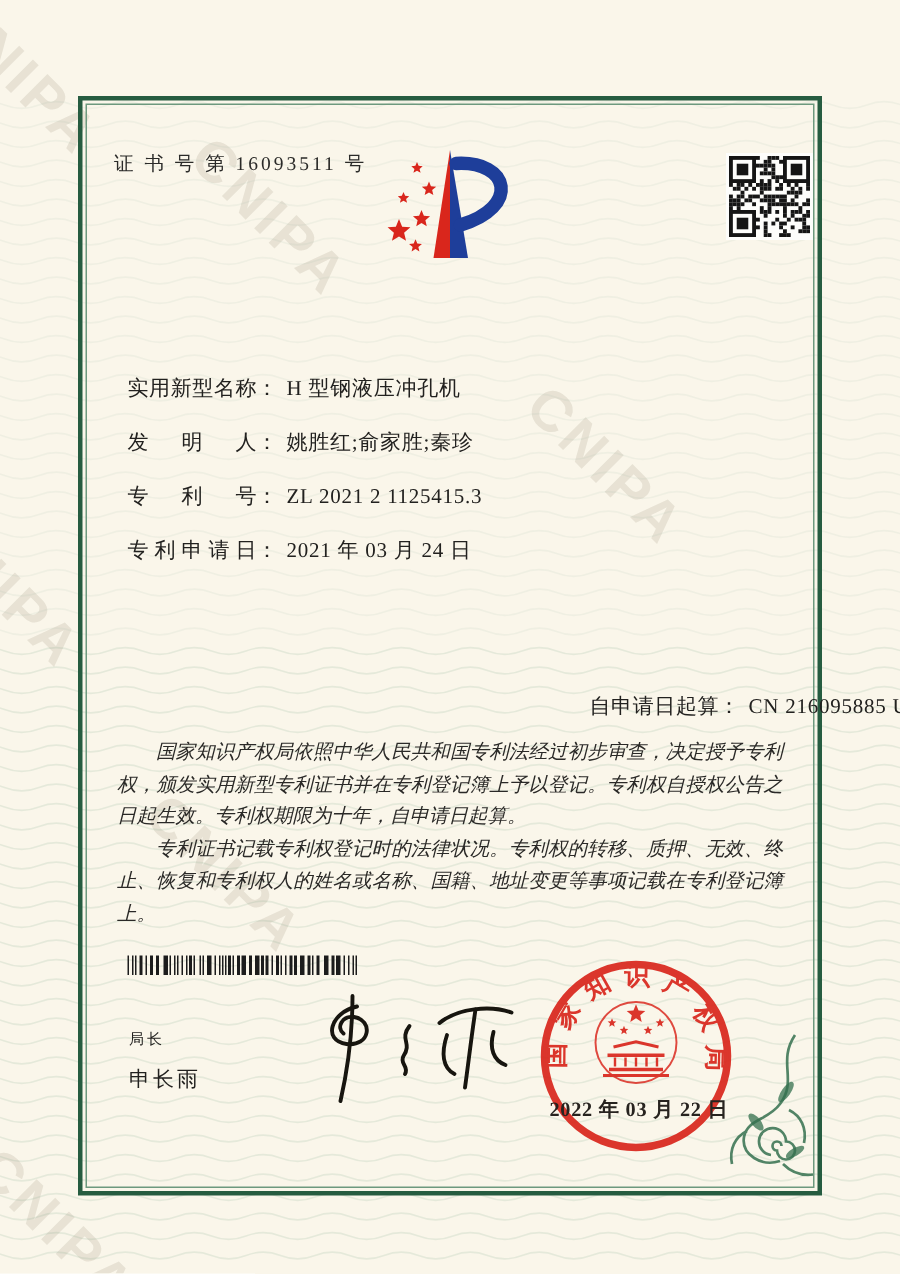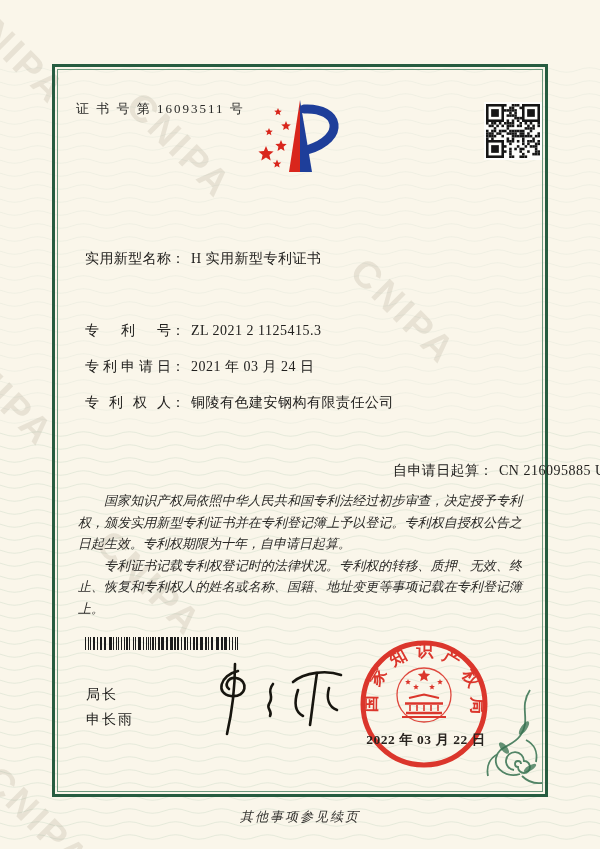--- a/index.html
+++ b/index.html
@@ -37,21 +37,21 @@
   .flabel-inner{display:inline-block;width:86px;text-align:justify;text-align-last:justify;}
   .fvalue{margin-left:6px;letter-spacing:0.5px;}
   .grant2{position:absolute;left:308px;top:0;}
   .paras{
     position:absolute;left:78px;top:490px;width:444px;z-index:3;
     font-size:13px;line-height:21.5px;text-align:justify;font-style:italic;color:#2a2927;
   }
   .paras p{margin:0;text-indent:2em;}
   .barcode{position:absolute;left:85px;top:637px;width:156px;height:13px;z-index:3;display:flex;align-items:stretch;}
   .barcode span{display:block;height:100%;}
-  .sig-title{position:absolute;left:86px;top:686px;z-index:3;font-size:14px;letter-spacing:2px;}
+  .sig-title{position:absolute;left:86px;top:686px;z-index:3;font-size:10px;letter-spacing:2px;}
   .sig-name{position:absolute;left:86px;top:711px;z-index:3;font-size:14px;letter-spacing:2px;}
   .signature{position:absolute;left:205px;top:658px;z-index:4;}
   .seal{position:absolute;left:354px;top:634px;z-index:3;opacity:0.92;}
   .seal-date{
     position:absolute;left:356px;top:731px;width:140px;z-index:4;text-align:center;
     font-size:13.5px;font-weight:700;color:#27231f;letter-spacing:0.5px;white-space:nowrap;
   }
   .page-num{position:absolute;left:0;right:0;top:772px;z-index:3;text-align:center;font-size:12px;letter-spacing:1px;}
   .cont-note{
     position:absolute;left:0;right:0;top:808px;z-index:3;text-align:center;
@@ -311,30 +311,30 @@
       <rect x="51.42857142857143" y="48.85714285714286" width="2.5714285714285716" height="2.5714285714285716" fill="#151515"></rect>
       <rect x="23.142857142857146" y="51.42857142857143" width="2.5714285714285716" height="2.5714285714285716" fill="#151515"></rect>
       <rect x="25.714285714285715" y="51.42857142857143" width="2.5714285714285716" height="2.5714285714285716" fill="#151515"></rect>
       <rect x="33.42857142857143" y="51.42857142857143" width="2.5714285714285716" height="2.5714285714285716" fill="#151515"></rect>
       <rect x="36" y="51.42857142857143" width="2.5714285714285716" height="2.5714285714285716" fill="#151515"></rect>
       <rect x="38.57142857142858" y="51.42857142857143" width="2.5714285714285716" height="2.5714285714285716" fill="#151515"></rect>
     </svg>
 
 
   <div class="field" style="top:250px">
-    <span class="flabel"><span class="flabel-inner">实用新型名称</span><span>：</span></span><span class="fvalue">H 实用新型专利证书</span>
+    <span class="flabel"><span class="flabel-inner">实用新型名称</span><span>：</span></span><span class="fvalue">H 型钢液压冲孔机</span>
+  </div>
+  <div class="field" style="top:286px">
+    <span class="flabel"><span class="flabel-inner">发明人</span><span>：</span></span><span class="fvalue">姚胜红;俞家胜;秦珍</span>
   </div>
   <div class="field" style="top:322px">
     <span class="flabel"><span class="flabel-inner">专利号</span><span>：</span></span><span class="fvalue">ZL 2021 2 1125415.3</span>
   </div>
   <div class="field" style="top:358px">
     <span class="flabel"><span class="flabel-inner">专利申请日</span><span>：</span></span><span class="fvalue">2021 年 03 月 24 日</span>
-  </div>
-  <div class="field" style="top:394px">
-    <span class="flabel"><span class="flabel-inner">专利权人</span><span>：</span></span><span class="fvalue">铜陵有色建安钢构有限责任公司</span>
   </div>
 
   <div class="field" style="top:462px">
     <span class="grant2"><span class="flabel-inner">自申请日起算</span><span>：</span><span class="fvalue">CN 216095885 U</span></span>
   </div>
 
   <div class="paras">
     <p>国家知识产权局依照中华人民共和国专利法经过初步审查，决定授予专利权，颁发实用新型专利证书并在专利登记簿上予以登记。专利权自授权公告之日起生效。专利权期限为十年，自申请日起算。</p>
     <p>专利证书记载专利权登记时的法律状况。专利权的转移、质押、无效、终止、恢复和专利权人的姓名或名称、国籍、地址变更等事项记载在专利登记簿上。</p>
   </div>
@@ -484,15 +484,14 @@
       <path d="M30,70 C22,74 18,82 20,92"></path>
       <path d="M54,92 C60,98 66,100 74,99"></path>
     </g>
     <g fill="#35714f" opacity="0.75">
       <ellipse cx="56" cy="44" rx="3" ry="8" transform="rotate(35 56 44)"></ellipse>
       <ellipse cx="36" cy="64" rx="3" ry="7" transform="rotate(-40 36 64)"></ellipse>
       <ellipse cx="62" cy="84" rx="2.6" ry="7" transform="rotate(60 62 84)"></ellipse>
     </g>
   </svg>
 
-  <div class="cont-note">其他事项参见续页</div>
 
 </div>
 
 </body></html>

